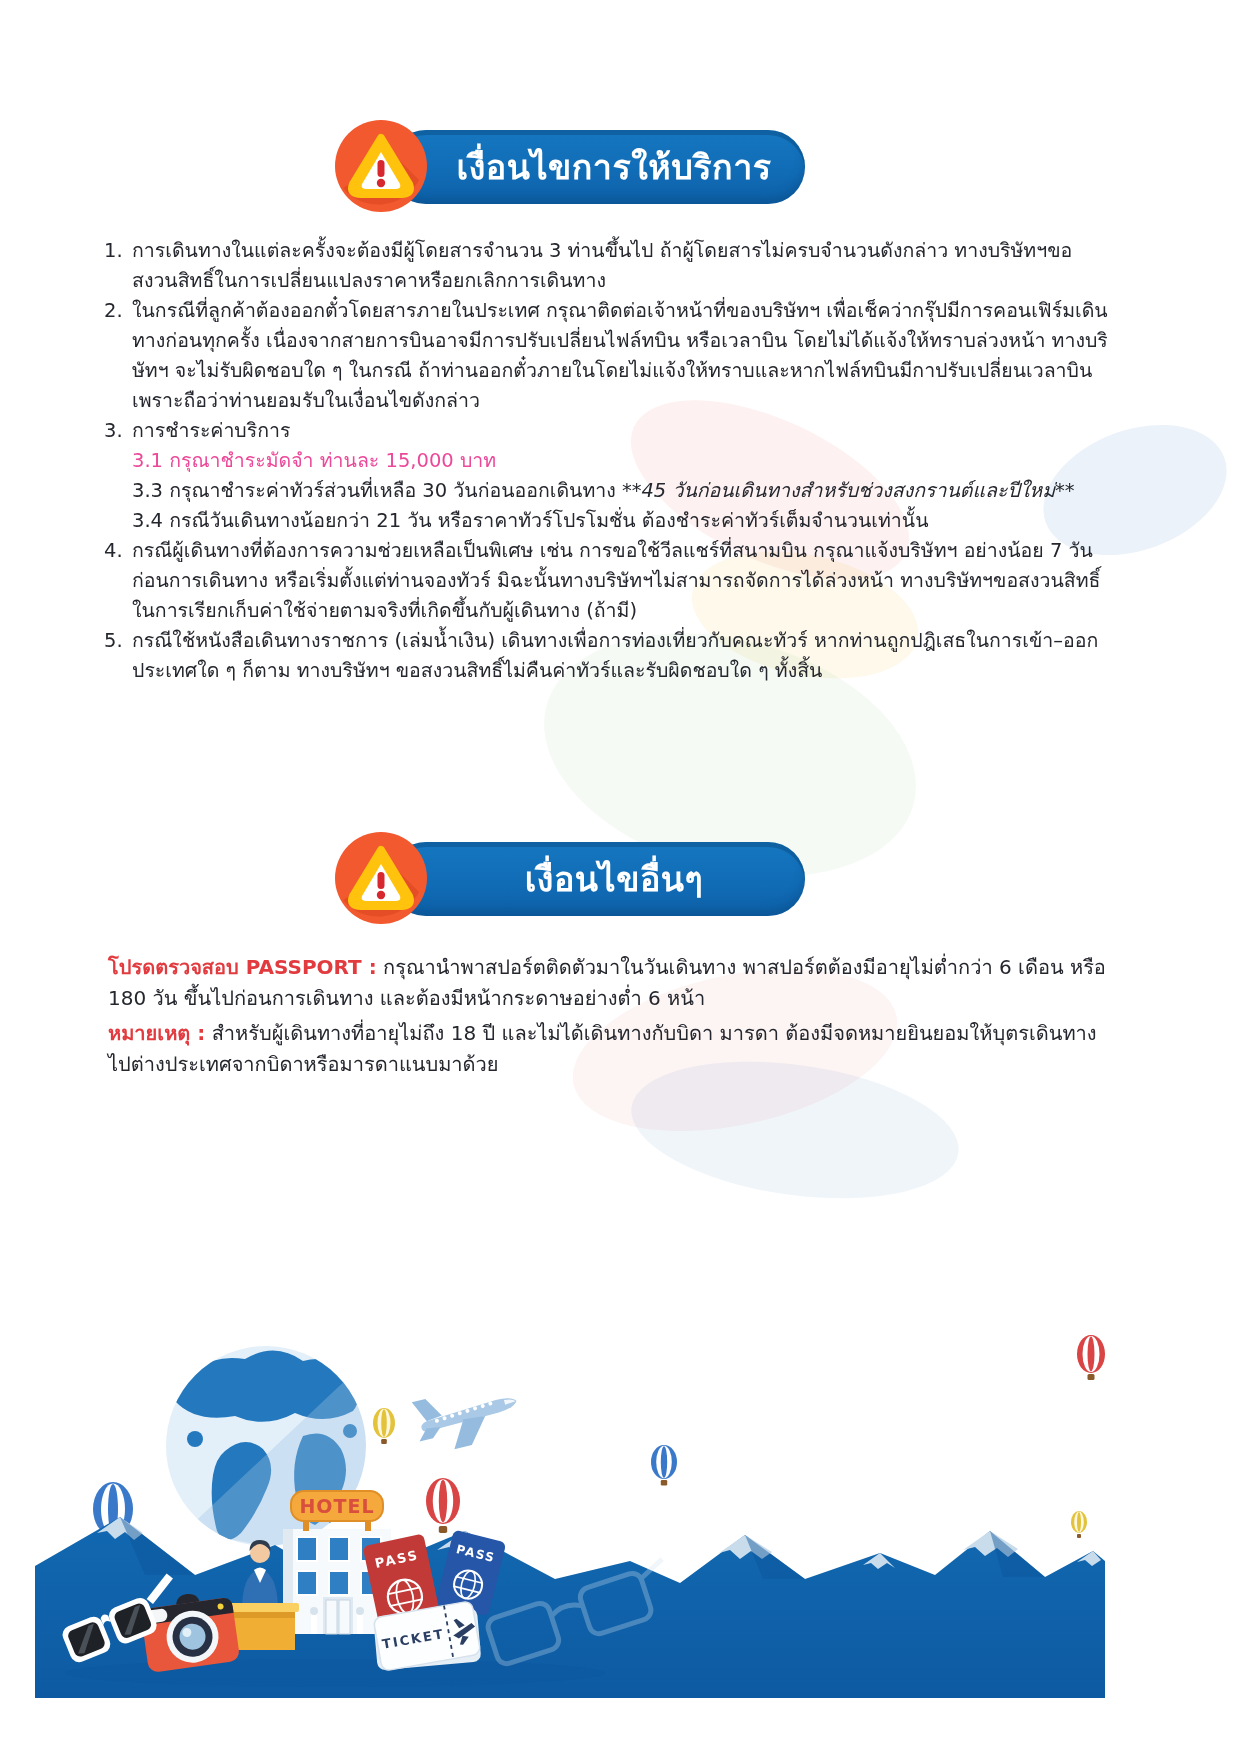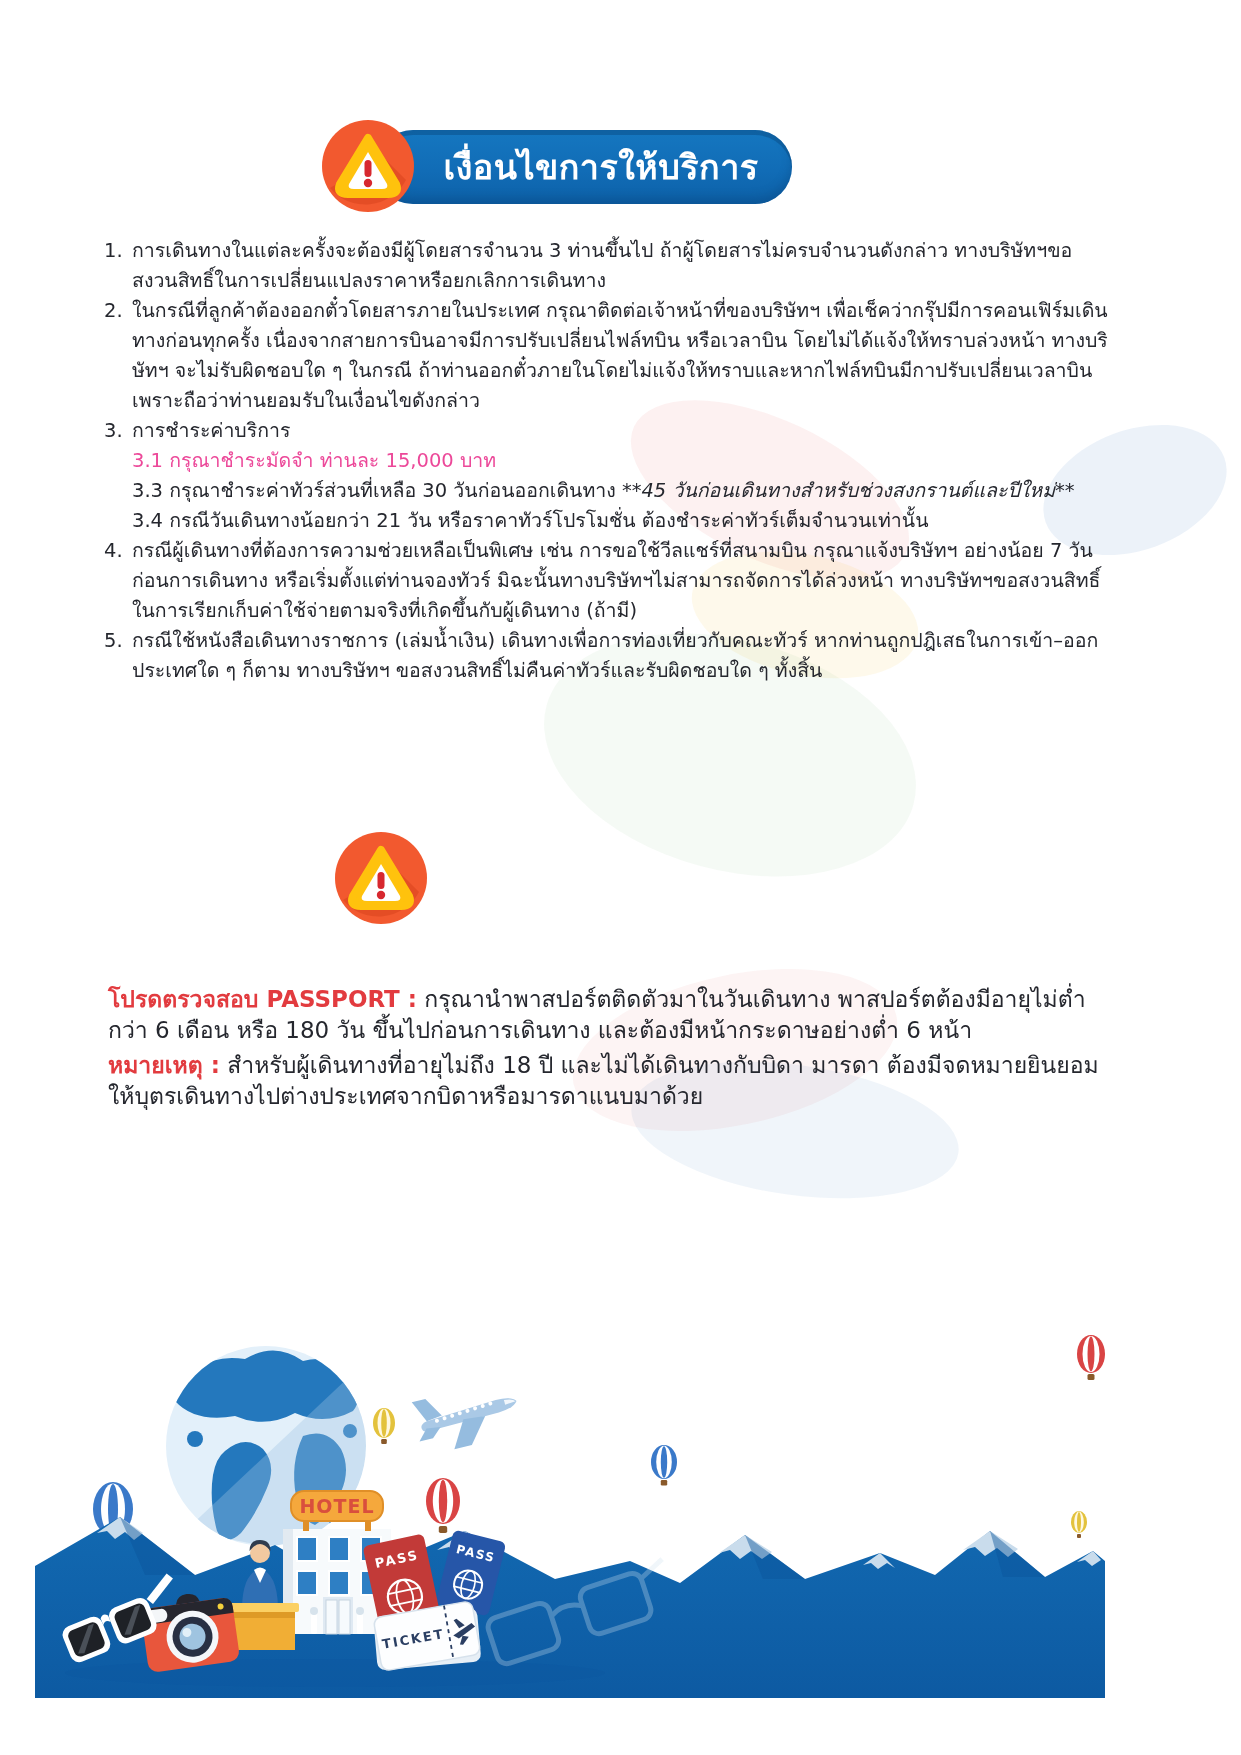--- a/index.html
+++ b/index.html
@@ -13,21 +13,21 @@
   .wm { position:absolute; border-radius:50%; pointer-events:none; }
   .wm-red1   { left:620px; top:420px; width:300px; height:140px; background:rgba(226,60,60,.07);  transform:rotate(25deg); }
   .wm-blue1  { left:1040px; top:430px; width:190px; height:120px; background:rgba(40,110,190,.09); transform:rotate(-20deg); }
   .wm-yellow { left:690px; top:555px; width:230px; height:120px; background:rgba(250,200,60,.10); transform:rotate(12deg); }
   .wm-green  { left:540px; top:640px; width:380px; height:230px; background:rgba(120,190,110,.07); transform:rotate(15deg); }
   .wm-red2   { left:570px; top:975px; width:330px; height:150px; background:rgba(226,60,60,.06);  transform:rotate(-12deg); }
   .wm-blue2  { left:630px; top:1065px; width:330px; height:130px; background:rgba(40,110,190,.07); transform:rotate(8deg); }
 
   
   .banner { position:absolute; width:472px; height:96px; }
-  .banner-1 { left:320px; top:118px; }
+  .banner-1 { left:333px; top:118px; }
   .banner-2 { left:333px; top:830px; }
   .banner .pill {
     position:absolute; left:56px; top:12px; width:416px; height:74px;
     border-radius:37px;
     background:linear-gradient(180deg,#1577C0 0%, #116CB6 55%, #0D61A8 100%);
     box-shadow: inset 0 5px 0 rgba(8,67,120,.40), inset 0 -6px 10px rgba(8,67,120,.35);
     display:flex; align-items:center; justify-content:center;
   }
   .banner .pill span {
     color:#ffffff; font-size:34px; font-weight:bold; letter-spacing:.5px;
@@ -44,21 +44,21 @@
   .conditions li { display:flex; }
   .conditions .num { flex:none; width:28px; }
   .conditions .txt { flex:1; }
   .sub { line-height:30px; }
   .sub.red { color:#ec4899; }
   .sub .ital { font-style:italic; }
 
   
   .other {
     position:absolute; left:108px; top:952px; width:1008px;
-    font-size:23px; line-height:31px; font-weight:500;margin-top:32px;
+    font-size:20px; line-height:31px; font-weight:500;
   }
   .other p { margin:0 0 4px 0; }
   .red-label { color:#E23B3F; font-weight:bold; }
 
   
   .footer-art { position:absolute; left:35px; top:1201px; width:1080px; height:497px; }
   .footer-art svg { display:block; width:100%; height:100%; }
 </style>
 </head>
 <body>
@@ -121,20 +121,23 @@
       <span class="num">4.</span>
       <span class="txt">กรณีผู้เดินทางที่ต้องการความช่วยเหลือเป็นพิเศษ เช่น การขอใช้วีลแชร์ที่สนามบิน กรุณาแจ้งบริษัทฯ อย่างน้อย 7 วันก่อนการเดินทาง หรือเริ่มตั้งแต่ท่านจองทัวร์ มิฉะนั้นทางบริษัทฯไม่สามารถจัดการได้ล่วงหน้า ทางบริษัทฯขอสงวนสิทธิ์ในการเรียกเก็บค่าใช้จ่ายตามจริงที่เกิดขึ้นกับผู้เดินทาง (ถ้ามี)</span>
     </li>
     <li>
       <span class="num">5.</span>
       <span class="txt">กรณีใช้หนังสือเดินทางราชการ (เล่มน้ำเงิน) เดินทางเพื่อการท่องเที่ยวกับคณะทัวร์ หากท่านถูกปฎิเสธในการเข้า–ออกประเทศใด ๆ ก็ตาม ทางบริษัทฯ ขอสงวนสิทธิ์ไม่คืนค่าทัวร์และรับผิดชอบใด ๆ ทั้งสิ้น</span>
     </li>
   </ol>
 
   <div class="banner banner-2">
+    <div class="pill">
+      <span>เงื่อนไขอื่นๆ</span>
+    </div>
     <div class="warn-badge">
       <svg viewBox="0 0 96 96">
         <circle cx="48" cy="48" r="46" fill="#F2592F"></circle>
         <path d="M10 70 A46 46 0 0 0 86 62 L62 38 Z" fill="#D8431D" opacity="0.55"></path>
         <path d="M48 20 L76 66 Q80 76 68 76 L28 76 Q16 76 20 66 Z" fill="#FFC20D" stroke="#FFC20D" stroke-width="8" stroke-linejoin="round"></path>
         <path d="M48 34 L67 66 Q69 71 62 71 L34 71 Q27 71 29 66 Z" fill="#FFFFFF"></path>
         <rect x="44.5" y="42" width="7" height="17" rx="3.5" fill="#D7282F"></rect>
         <circle cx="48" cy="65" r="4.2" fill="#D7282F"></circle>
       </svg>
     </div>

